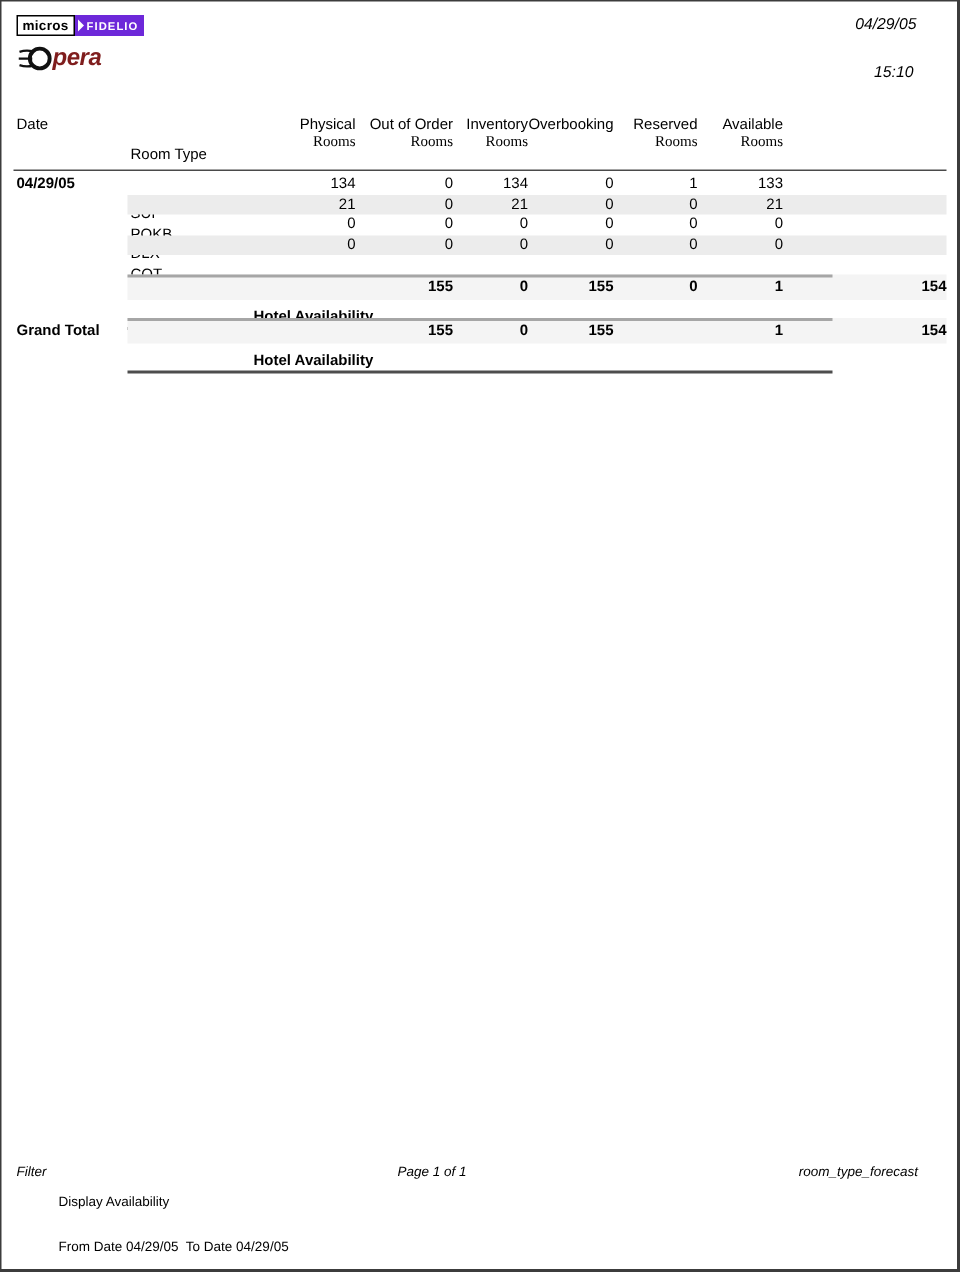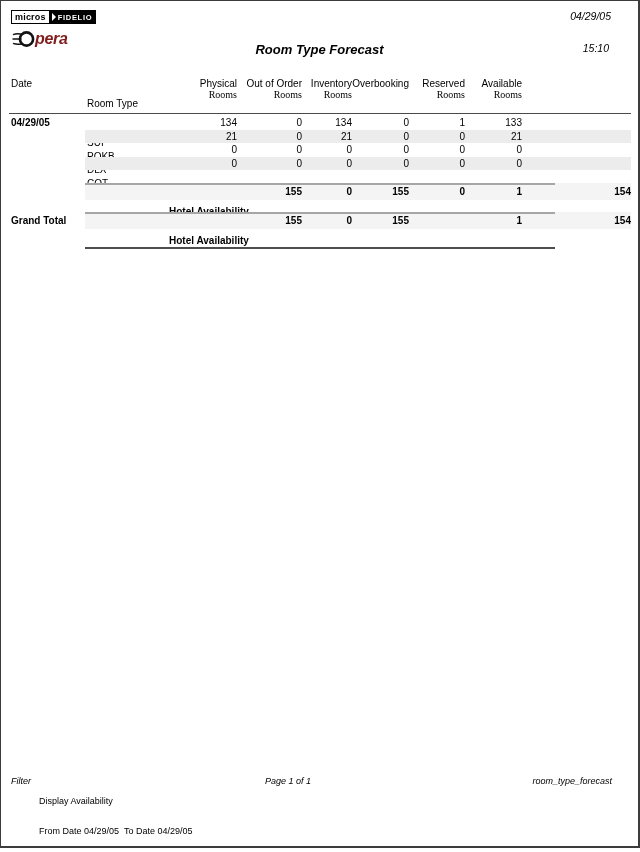--- a/index.html
+++ b/index.html
@@ -7,21 +7,21 @@
     position:relative; width:640px; height:848px; box-sizing:border-box;
     background:#ffffff; color:#000;
     border:1px solid #3c3c3c; border-right-width:2px; border-bottom-width:2px;
     font-family:"Liberation Sans", sans-serif;
     overflow:hidden;
   }
 
   
   .mf-logo { position:absolute; left:10px; top:9px; display:inline-flex; align-items:stretch; height:14px; }
   .mf-micros { border:1px solid #000; font-size:9px; font-weight:bold; padding:0 3px; line-height:12px; letter-spacing:0.2px; background:#fff; }
-  .mf-fidelio { background:#000000; color:#fff; font-size:7.5px; font-weight:bold; padding:0 4px 0 2px; display:flex; align-items:center; letter-spacing:0.7px; }
+  .mf-fidelio { background:#6d28d9; color:#fff; font-size:7.5px; font-weight:bold; padding:0 4px 0 2px; display:flex; align-items:center; letter-spacing:0.7px; }
   .mf-arrow { width:0; height:0; border-top:4px solid transparent; border-bottom:4px solid transparent; border-left:4px solid #fff; margin-right:2px; }
   .opera-logo { position:absolute; left:11px; top:28px; display:flex; align-items:center; }
   .opera-text { font-size:16px; font-weight:bold; letter-spacing:-0.3px; margin-left:-1px; color:#7f1d1d;font-style:italic; }
 
   .hotel-name   { position:absolute; left:0; right:0; top:8px;  text-align:center; font-style:italic; font-size:12px; }
   .report-title { position:absolute; left:0; right:0; top:41px; text-align:center; font-style:italic; font-weight:bold; font-size:13px; }
   .head-date { position:absolute; right:27px; top:9px;  font-style:italic; font-size:10.5px; }
   .head-time { position:absolute; right:29px; top:41px; font-style:italic; font-size:10.5px;text-align:center; }
 
   
@@ -68,21 +68,20 @@
   <div class="opera-logo">
     <svg width="24" height="20" viewBox="0 0 24 20">
       <circle cx="14.5" cy="10" r="6.6" fill="none" stroke="#111" stroke-width="2.6"></circle>
       <path d="M1 5.6 C4 4.6, 7 4.5, 10 5.3" stroke="#111" stroke-width="1.5" fill="none"></path>
       <path d="M0.5 10 L9.5 10" stroke="#111" stroke-width="1.5" fill="none"></path>
       <path d="M1 14.4 C4 15.4, 7 15.5, 10 14.7" stroke="#111" stroke-width="1.5" fill="none"></path>
     </svg>
     <span class="opera-text">pera</span>
   </div>
 
-  <div class="report-title">Room Type Forecast</div>
   <div class="head-date">04/29/05</div>
   <div class="head-time">15:10</div>
 
   <div class="rpt-table">
 
     <div class="thead">
       <div class="c-date">
         <div>Date</div>
       </div>
       <div class="row-body">

